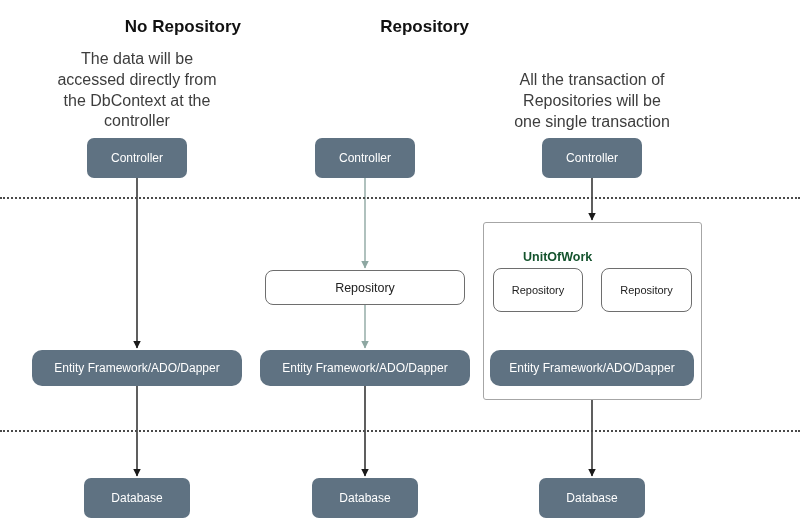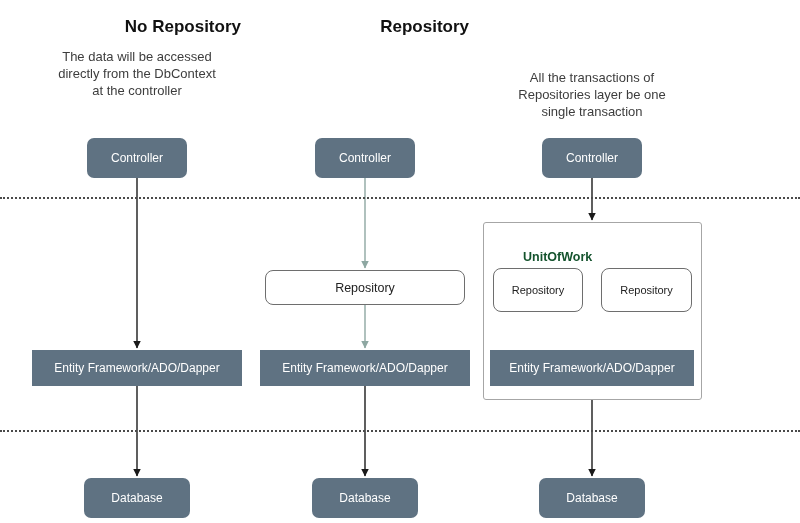--- a/index.html
+++ b/index.html
@@ -15,36 +15,36 @@
     position:absolute;left:0;width:800px;height:0;
     border-top:2px dotted #4a4a4a;
   }
   .title{
     position:absolute;margin:4px;
     font-size:17px;font-weight:bold;color:#111;
     text-align:right;line-height:1.22;
   }
   .desc{
     position:absolute;margin:0;
-    font-size:13px;color:#3d3d3d;
+    font-size:16px;color:#3d3d3d;
     text-align:center;line-height:1.3;
   }
   .node{
     position:absolute;
     display:flex;align-items:center;justify-content:center;
     text-align:center;
     box-sizing:border-box;
   }
   .dark{
     background:#5f7282;
     color:#ffffff;
     font-size:12px;font-weight:normal;
     border-radius:7px;
   }
-  .dark.wide{border-radius:0;}
+  .dark.wide{border-radius:10px;}
   .light{
     background:#ffffff;
     color:#222222;
     font-size:12.5px;
     border:1px solid #6e6e6e;
     border-radius:8px;
   }
   .uow-container{
     position:absolute;
     background:#ffffff;
@@ -97,21 +97,21 @@
   <h2 class="title" style="left:265px;top:13px;width:200px">Repository</h2>
 
   <div class="node dark" style="left:315px;top:138px;width:100px;height:40px">Controller</div>
 
   <div class="node light" style="left:265px;top:270px;width:200px;height:35px">Repository</div>
 
   <div class="node dark wide" style="left:260px;top:350px;width:210px;height:36px">Entity Framework/ADO/Dapper</div>
 
   <div class="node dark" style="left:312px;top:478px;width:106px;height:40px">Database</div>
 
-  <p class="desc" style="left:512px;top:70px;width:160px">All the transactions of Repositories layer be one single transaction</p>
+  <p class="desc" style="left:512px;top:70px;width:160px">All the transaction of Repositories will be one single transaction</p>
 
   <div class="node dark" style="left:542px;top:138px;width:100px;height:40px">Controller</div>
 
   <div class="uow-container" style="left:483px;top:222px;width:219px;height:178px"></div>
   <h3 class="uow-title" style="left:507px;top:234px;width:170px">UnitOfWork</h3>
 
   <div class="node light" style="left:493px;top:268px;width:90px;height:44px;font-size:11px">Repository</div>
   <div class="node light" style="left:601px;top:268px;width:91px;height:44px;font-size:11px">Repository</div>
 
   <div class="node dark wide" style="left:490px;top:350px;width:204px;height:36px">Entity Framework/ADO/Dapper</div>

